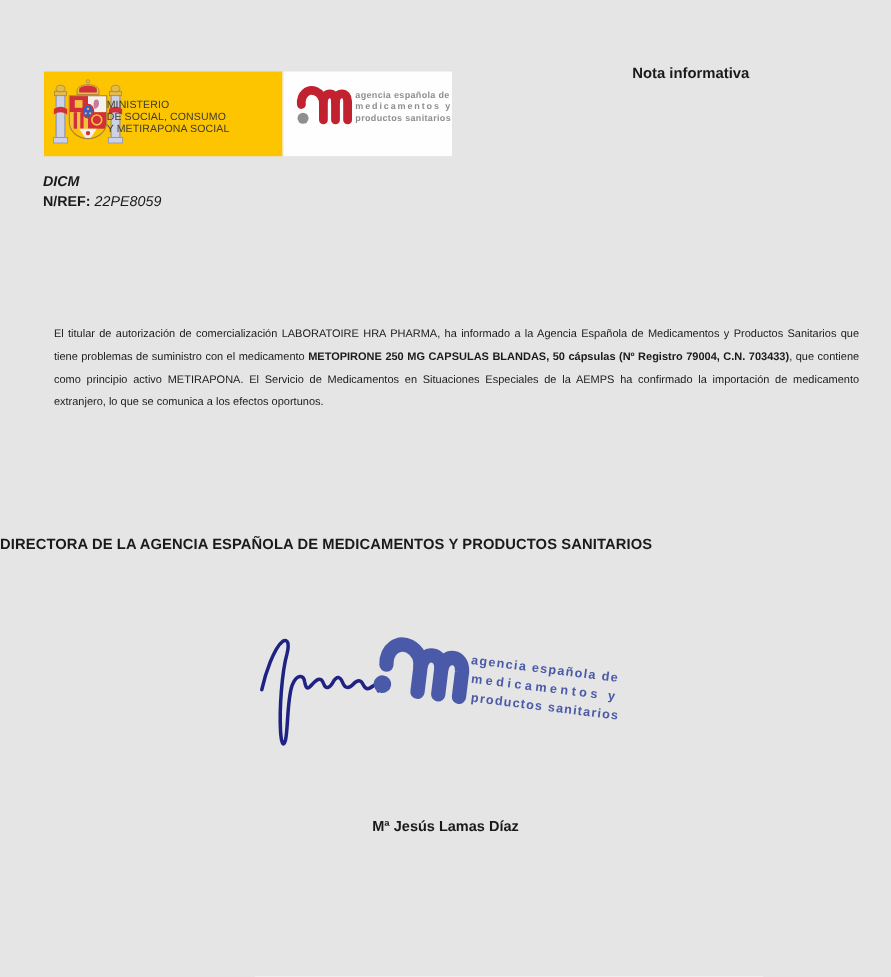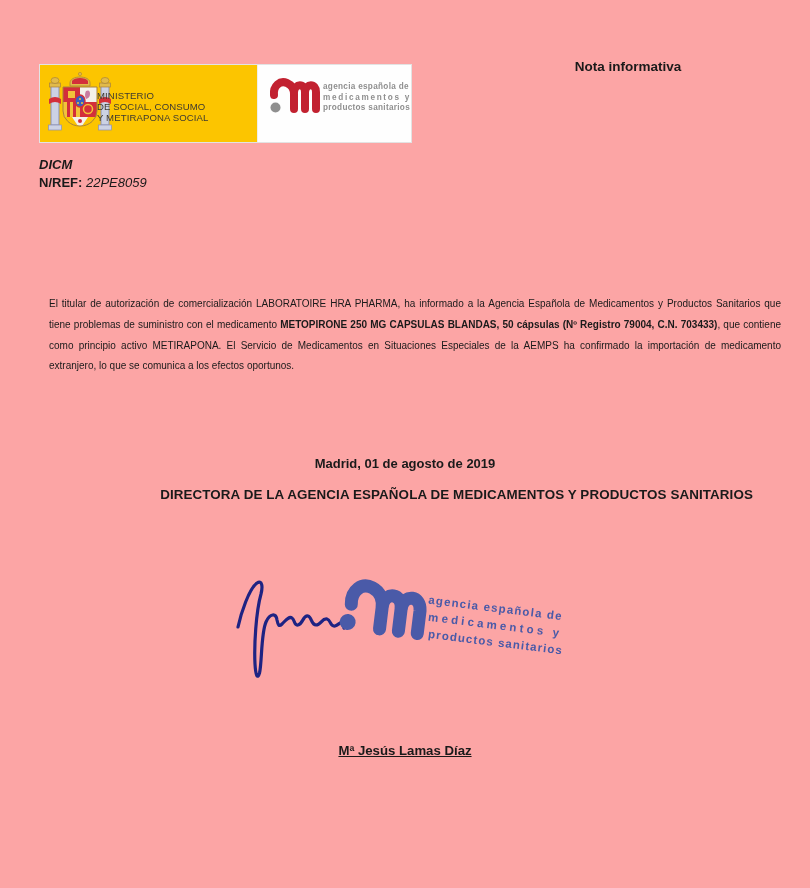--- a/index.html
+++ b/index.html
@@ -1,19 +1,19 @@
 <!DOCTYPE html>
 <html><head>
 <meta charset="utf-8">
 <style>
   * { margin:0; padding:0; box-sizing:border-box; }
   html,body { background:#fff; }
   #page {
     position:relative; width:810px; height:888px; margin:0 auto;
-    background:#fca5a5; overflow:hidden;
+    background:#e5e5e5; overflow:hidden;
     font-family:"Liberation Sans","DejaVu Sans",sans-serif;
     color:#1a1a1a;
   }
   .abs { position:absolute; }
 
   
   .note-label { left:458px; top:59px; width:340px; text-align:center;
     font-size:13.5px; font-weight:bold; }
 
   
@@ -37,25 +37,25 @@
   .recipient .name { margin-top:20px; }
 
   
   .body-par { left:49px; top:294px; width:732px;
     font-size:10px; line-height:20.8px; text-align:justify; }
   .body-par .b { font-weight:bold; }
 
   
   .place-date { left:0; top:456px; width:810px; text-align:center;
     font-size:13px; font-weight:bold; }
-  .signer-title { left:0; top:487px; width:753px; text-align:right;
+  .signer-title { left:0; top:487px; width:753px; text-align:left;
     font-size:13.4px; font-weight:bold; letter-spacing:.1px; }
   .signature-wrap { left:228px; top:563px; width:352px; height:132px; }
   .signer-name { left:0; top:743px; width:810px; text-align:center;
-    font-size:13.2px; font-weight:bold;text-decoration:underline; }
+    font-size:13.2px; font-weight:bold; }
 
   svg text { font-family:"Liberation Sans","DejaVu Sans",sans-serif; }
 </style>
 </head>
 <body>
 
 <div id="page">
 
   <div class="abs note-label">Nota informativa</div>
 
@@ -133,21 +133,20 @@
     <div class="ref-dept">DICM</div>
     <div>
       <span class="ref-label">N/REF:</span>
       <span class="ref-value">22PE8059</span>
     </div>
   </div>
 
 
   <p class="abs body-par"><span>El titular de autorización de comercialización LABORATOIRE HRA PHARMA, ha informado a la Agencia Española de Medicamentos y Productos Sanitarios que tiene problemas de suministro con el medicamento </span><span class="b">METOPIRONE 250 MG CAPSULAS BLANDAS, 50 cápsulas (Nº Registro 79004, C.N. 703433)</span><span>, que contiene como principio activo METIRAPONA. El Servicio de Medicamentos en Situaciones Especiales de la AEMPS ha confirmado la importación de medicamento extranjero, lo que se comunica a los efectos oportunos.</span></p>
 
-  <div class="abs place-date">Madrid, 01 de agosto de 2019</div>
   <div class="abs signer-title">DIRECTORA DE LA AGENCIA ESPAÑOLA DE MEDICAMENTOS Y PRODUCTOS SANITARIOS</div>
 
   <div class="abs signature-wrap">
     <svg width="352" height="132" viewBox="0 0 352 132">
 
       <path d="M 10 64 C 13 50 21 26 29 20 C 34 17 35 23 33 31
                C 28 49 26 82 27 101 C 27.6 112 29.5 117 31.5 110
                C 34 100 33 70 38 59 C 42 50 48 50 49 57
                C 50 62 51 64 54 61 C 58 57 61 53 64 55
                C 67 57 66 63 70 62 C 75 61 75 52 80 53

